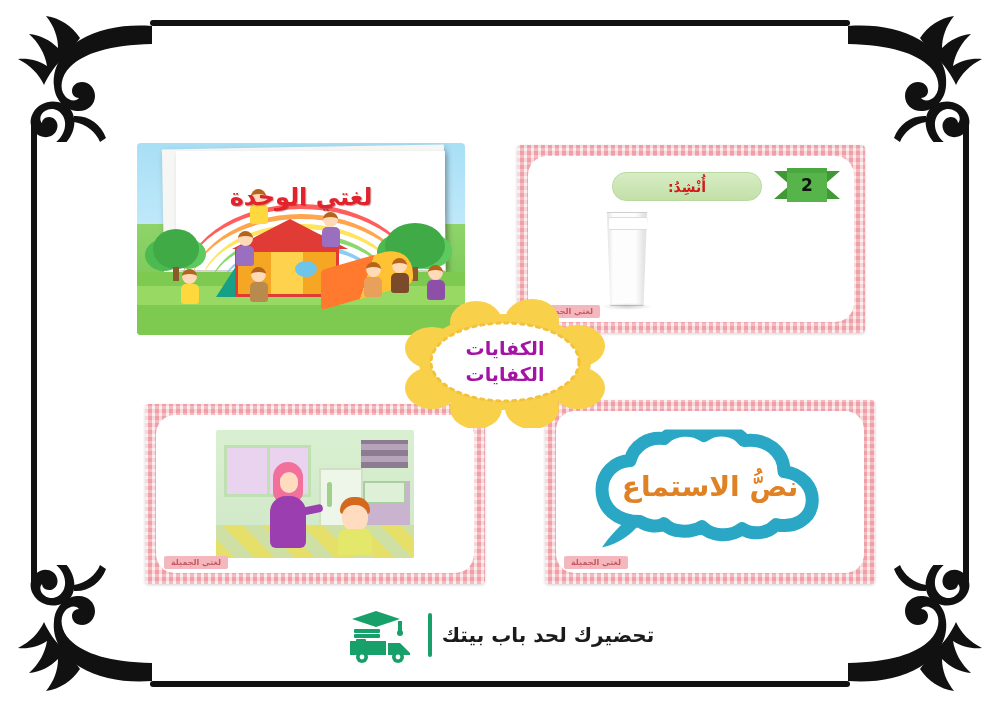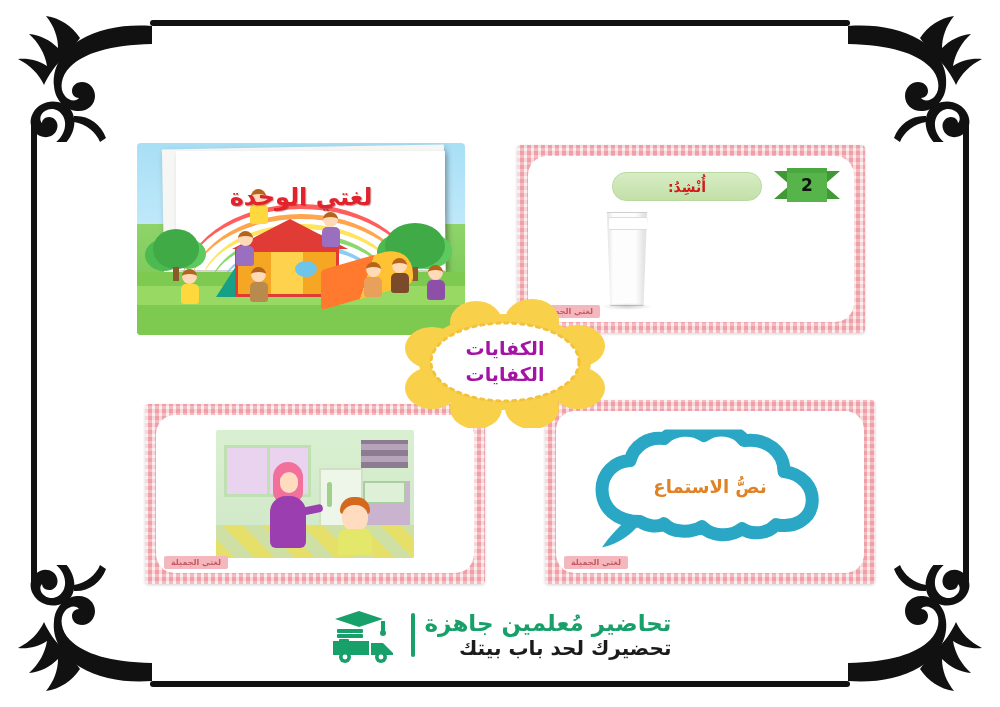--- a/index.html
+++ b/index.html
@@ -126,21 +126,21 @@
   .mom .arm{position:absolute;right:-12px;top:44px;width:24px;height:8px;background:#9b3fb0;border-radius:4px;transform:rotate(-12deg);}
   .boy{position:absolute;right:20%;bottom:4%;width:38px;height:56px;}
   .boy .hair{position:absolute;left:4px;top:0;width:30px;height:17px;background:#d4691e;border-radius:15px 15px 4px 4px;}
   .boy .face{position:absolute;left:6px;top:8px;width:26px;height:26px;background:#ffdcc0;border-radius:12px;}
   .boy .shirt{position:absolute;left:2px;top:32px;width:34px;height:26px;background:#e3e86a;border-radius:8px 8px 3px 3px;}
 
   
   .cloud-wrap{position:absolute;left:50%;top:50%;transform:translate(-50%,-52%);width:260px;height:120px;}
   .cloud-wrap svg{width:100%;height:100%;display:block;}
   .cloud-text{position:absolute;left:0;top:0;width:100%;height:100%;display:flex;align-items:center;justify-content:center;
-              direction:rtl;font-size:18px;font-weight:bold;color:#e08124;padding-bottom:12px;box-sizing:border-box;}
+              direction:rtl;font-size:28px;font-weight:bold;color:#e08124;padding-bottom:12px;box-sizing:border-box;}
 
   
   .flower{position:absolute;left:398px;top:296px;width:214px;height:132px;z-index:9;}
   .flower svg{width:100%;height:100%;display:block;}
   .flower-text{position:absolute;left:0;top:0;width:100%;height:100%;display:flex;flex-direction:column;
                align-items:center;justify-content:center;direction:rtl;color:#a414a4;font-weight:bold;
                font-size:19px;line-height:1.35;text-align:center;}
 
   
   .logo{position:absolute;left:0;top:607px;width:1000px;display:flex;align-items:center;justify-content:center;gap:10px;direction:rtl;}
@@ -352,21 +352,20 @@
       <ellipse cx="107" cy="66" rx="74" ry="39" fill="#ffffff" stroke="#f3c23c" stroke-width="3" stroke-dasharray="3 5" stroke-linecap="round"></ellipse>
     </svg>
     <div class="flower-text">
       <span>الكفايات</span>
       <span>الكفايات</span>
     </div>
   </div>
 
   <div class="logo">
     <div class="logo-txt">
-      <div class="logo-l1">تحاضير مُعلمين جاهزة</div>
       <div class="logo-l2">تحضيرك لحد باب بيتك</div>
     </div>
     <div class="logo-bar"></div>
     <div class="logo-truck">
       <svg viewBox="0 0 72 56" fill="currentColor" aria-hidden="true">
         <path d="M30 4 L54 12 L30 20 L6 12 Z"></path>
         <path d="M52 14 L52 24 L56 24 L56 14 Z"></path>
         <circle cx="54" cy="26" r="3"></circle>
         <rect x="8" y="22" width="26" height="4" rx="1"></rect>
         <rect x="8" y="27" width="26" height="4" rx="1"></rect>

